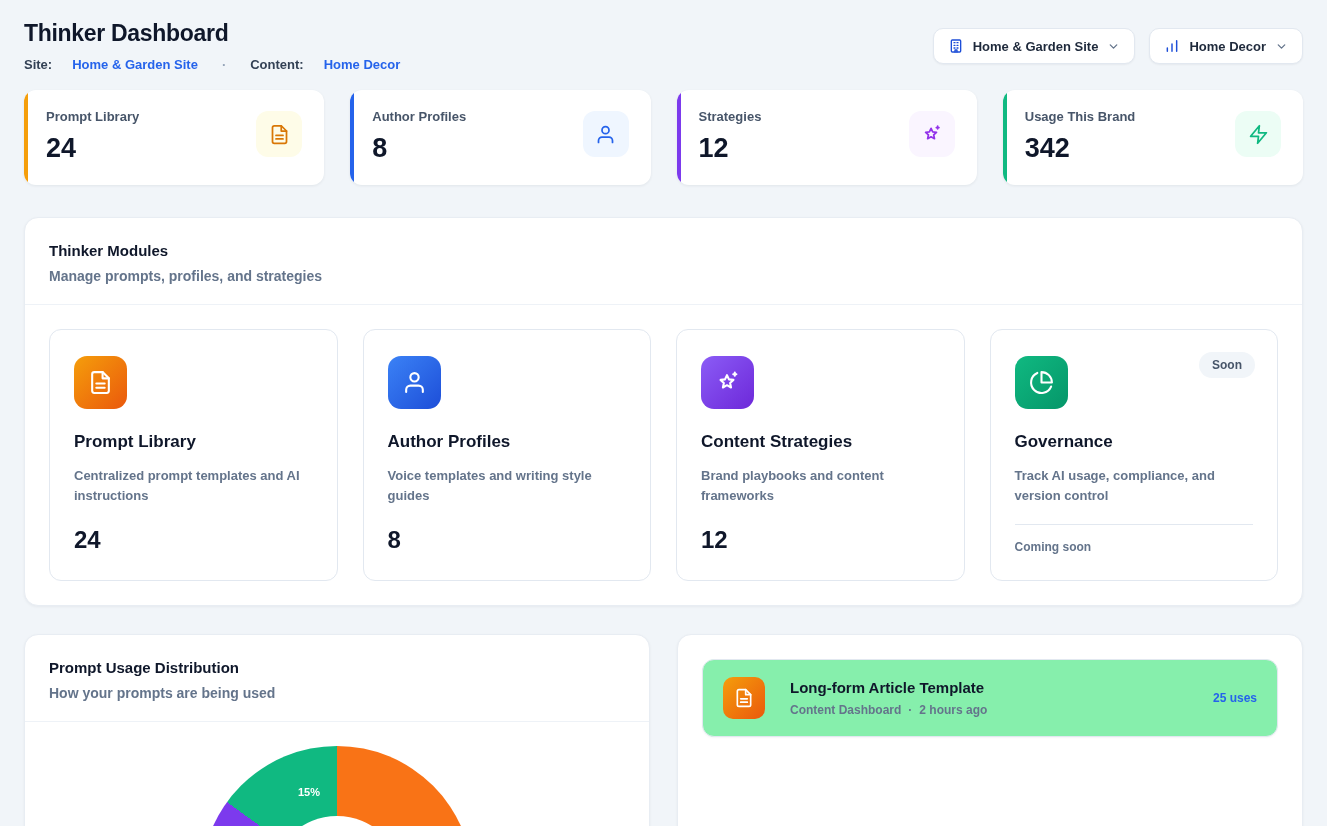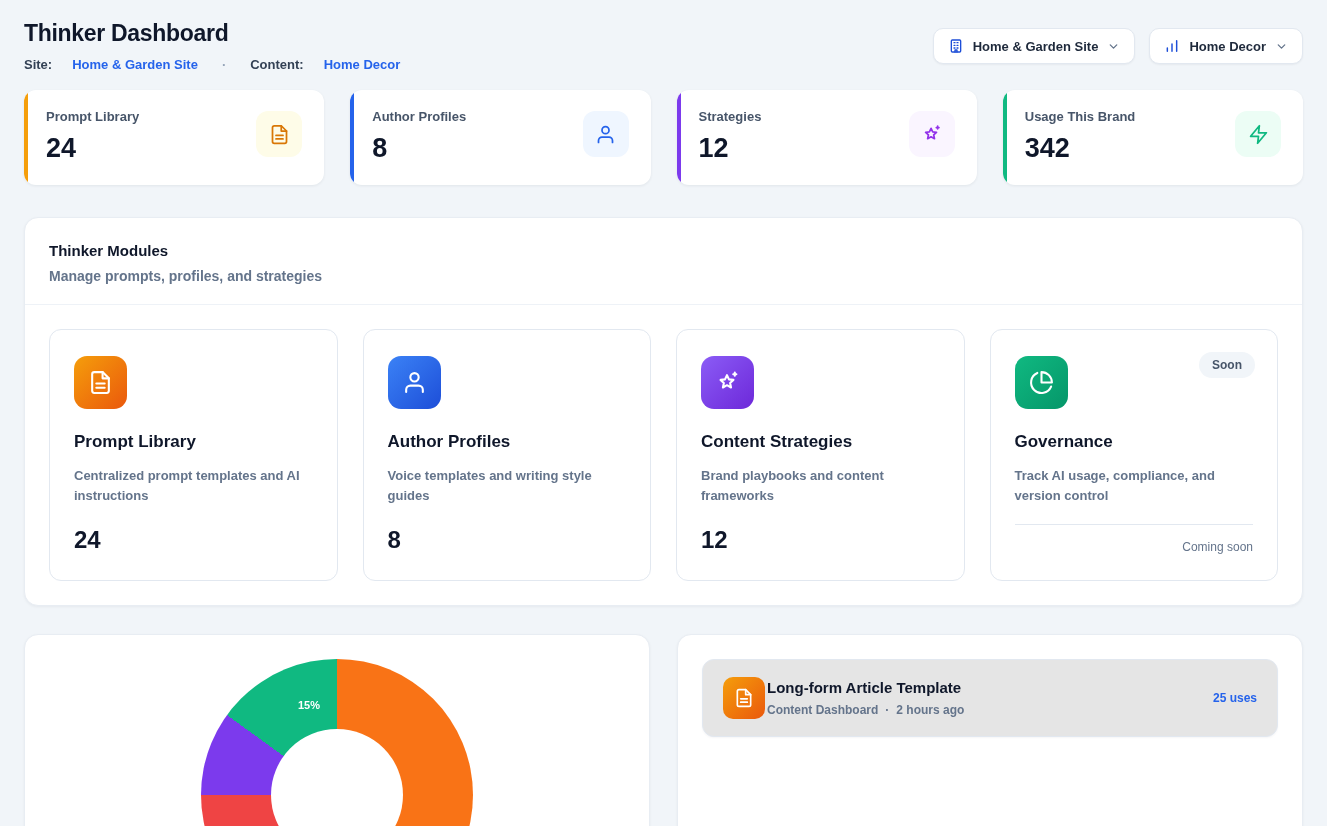--- a/index.html
+++ b/index.html
@@ -63,40 +63,40 @@
     background:linear-gradient(135deg, var(--g1), var(--g2));
   }
   .module-title { margin-top:23px; font-size:17px; font-weight:800; color:#0f172a; }
   .module-desc { margin-top:14px; font-size:13px; color:#64748b; line-height:1.55; font-weight:600; }
   .module-count { margin-top:20px; font-size:24px; font-weight:800; color:#0f172a; }
   .soon-badge {
     position:absolute; top:22px; right:22px;
     background:#f1f5f9; color:#475569; font-size:12px; font-weight:700;
     padding:6px 13px; border-radius:999px;
   }
-  .module-footer { margin-top:18px; border-top:1px solid #e2e8f0; padding-top:15px; font-size:12px; color:#64748b; font-weight:400;text-align:right; }
+  .module-footer { margin-top:18px; border-top:1px solid #e2e8f0; padding-top:15px; font-size:12px; color:#64748b; font-weight:700; }
 
   
   .bottom { display:grid; grid-template-columns:1fr 1fr; gap:27px; margin-top:28px; }
   .bottom-panel {
     background:#fff; border:1px solid #e8edf3; border-radius:14px;
     box-shadow:0 1px 3px rgba(15,23,42,.05); height:340px; overflow:hidden;
   }
   .chart-area { position:relative; height:230px; }
   .donut { width:272px; height:272px; border-radius:50%; margin:24px auto 0; position:relative; }
   .donut::after { content:""; position:absolute; inset:70px; background:#fff; border-radius:50%; }
   .donut-label {
     position:absolute; left:108px; top:46px; transform:translate(-50%,-50%);
     color:#fff; font-size:11px; font-weight:700; z-index:2;
   }
 
   .prompt-item {
     margin:24px; border:1px solid #e2e8f0; border-radius:12px;
-    padding:17px 20px; display:flex; align-items:center; gap:2px;
-    background:#e5e5e5; cursor:pointer; box-shadow:0 1px 2px rgba(15,23,42,.04);
+    padding:17px 20px; display:flex; align-items:center; gap:25px;
+    background:#86efac; cursor:pointer; box-shadow:0 1px 2px rgba(15,23,42,.04);
   }
   .prompt-icon {
     width:42px; height:42px; border-radius:10px; flex:0 0 auto;
     background:linear-gradient(135deg,#f59e0b,#ea580c); color:#fff;
     display:flex; align-items:center; justify-content:center;
   }
   .prompt-title { font-size:15px; font-weight:800; color:#0f172a; }
   .prompt-meta { margin-top:7px; font-size:12px; color:#64748b; font-weight:600; display:flex; gap:7px; align-items:center; }
   .prompt-uses { margin-left:auto; color:#2563eb; font-size:12px; font-weight:800; white-space:nowrap; }
 </style>
@@ -257,20 +257,24 @@
         <div class="module-title">Governance</div>
         <div class="module-desc">Track AI usage, compliance, and version control</div>
         <div class="module-footer">Coming soon</div>
       </div>
     </div>
   </div>
 
   <div class="bottom">
 
     <div class="bottom-panel">
+      <div class="panel-head">
+        <div class="panel-title">Prompt Usage Distribution</div>
+        <div class="panel-sub">How your prompts are being used</div>
+      </div>
       <div class="chart-area">
         <div class="donut" style="background: conic-gradient(rgb(249, 115, 22) 0deg, rgb(249, 115, 22) 162deg, rgb(59, 130, 246) 162deg, rgb(59, 130, 246) 226.8deg, rgb(239, 68, 68) 226.8deg, rgb(239, 68, 68) 270deg, rgb(124, 58, 237) 270deg, rgb(124, 58, 237) 306deg, rgb(16, 185, 129) 306deg, rgb(16, 185, 129) 360deg);">
           <span class="donut-label">15%</span>
         </div>
       </div>
     </div>
 
     <div class="bottom-panel">
       <div class="prompt-item">
         <div class="prompt-icon">

